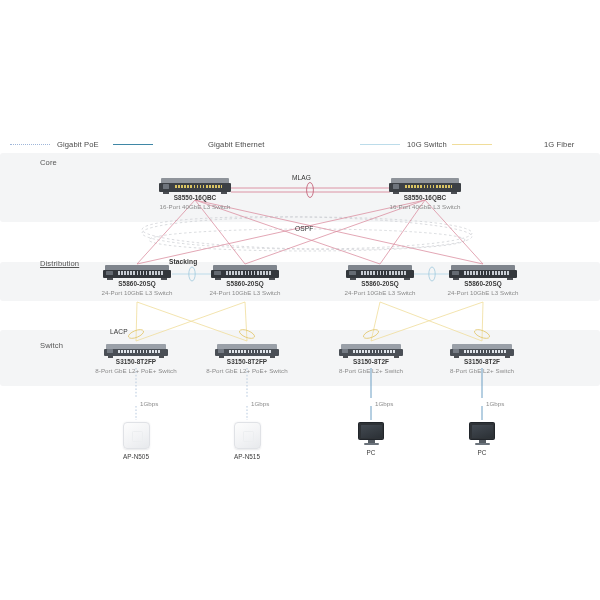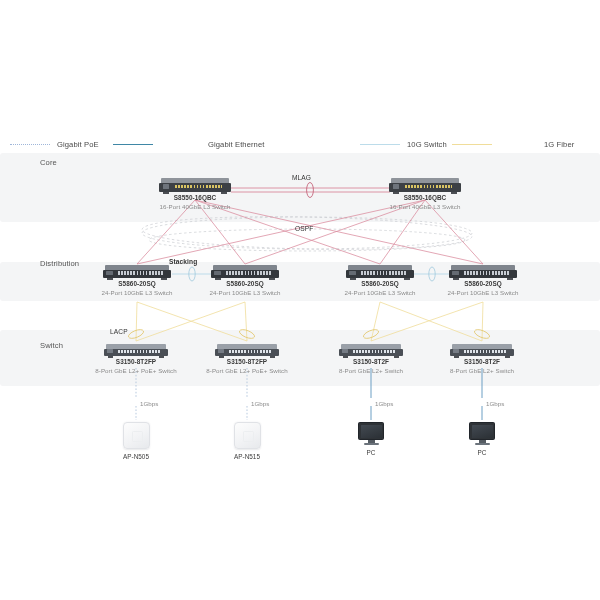--- a/index.html
+++ b/index.html
@@ -248,21 +248,21 @@
       <div class="legend-item" style="left: 452px; gap: 45px;">
         <div class="legend-swatch" style="border-top-style: solid; border-top-color: rgb(240, 221, 154);"></div>
         <span class="legend-label">1G Fiber</span>
       </div>
     </div>
 
   <div id="bands-layer">
       <div class="band" style="top: 153px; height: 69px; background: rgb(244, 245, 246);"></div>
       <div class="band-label" style="top: 158px;">Core</div>
       <div class="band" style="top: 262px; height: 39px; background: rgb(244, 245, 246);"></div>
-      <div class="band-label" style="top: 259px;">Distribution</div>
+      <div class="band-label" style="top: 259px; text-decoration: underline;">Distribution</div>
       <div class="band" style="top: 330px; height: 56px; background: rgb(244, 245, 246);"></div>
       <div class="band-label" style="top: 341px;">Switch</div>
     </div>
 
   <svg id="links" viewBox="0 0 600 600" width="600" height="600" xmlns="http://www.w3.org/2000/svg">
 
     <g fill="none" stroke="#c9cbd0" stroke-width="0.7" stroke-dasharray="2.5,2.5">
       <ellipse cx="307" cy="233" rx="165" ry="16"></ellipse>
       <ellipse cx="307" cy="233" rx="165" ry="16" transform="rotate(1.2 307 233)"></ellipse>
       <ellipse cx="307" cy="240" rx="158" ry="11"></ellipse>

